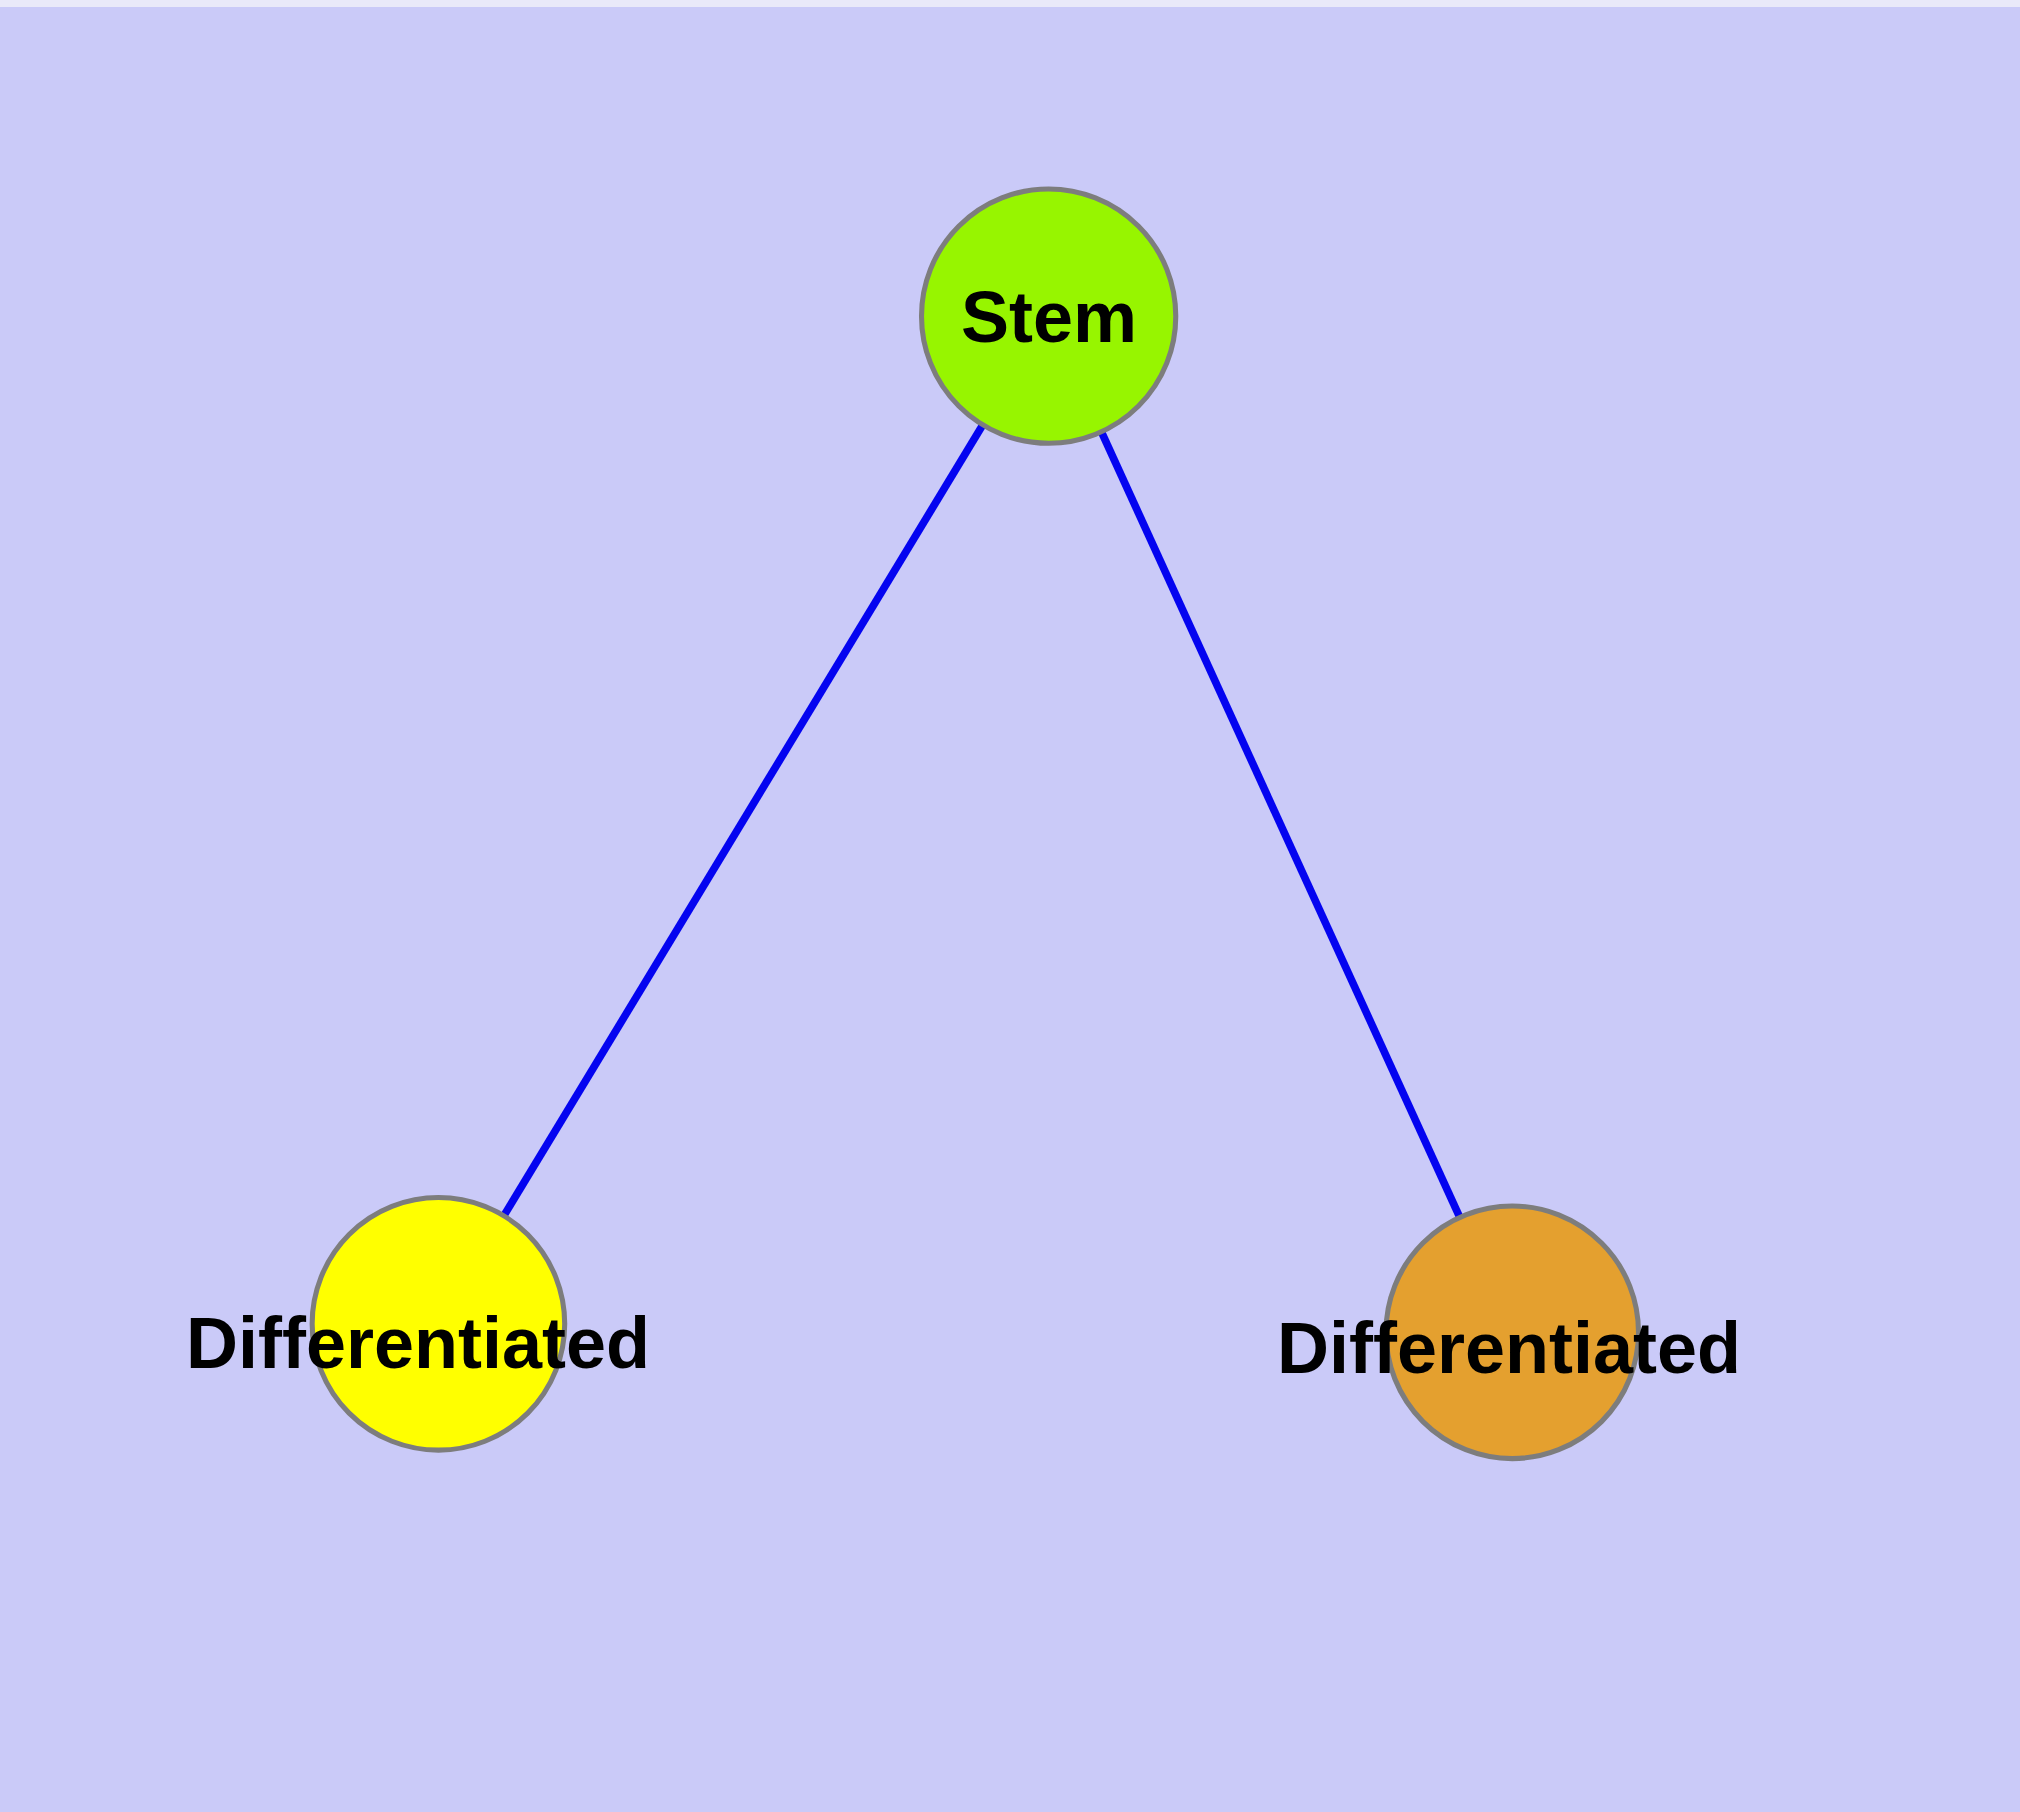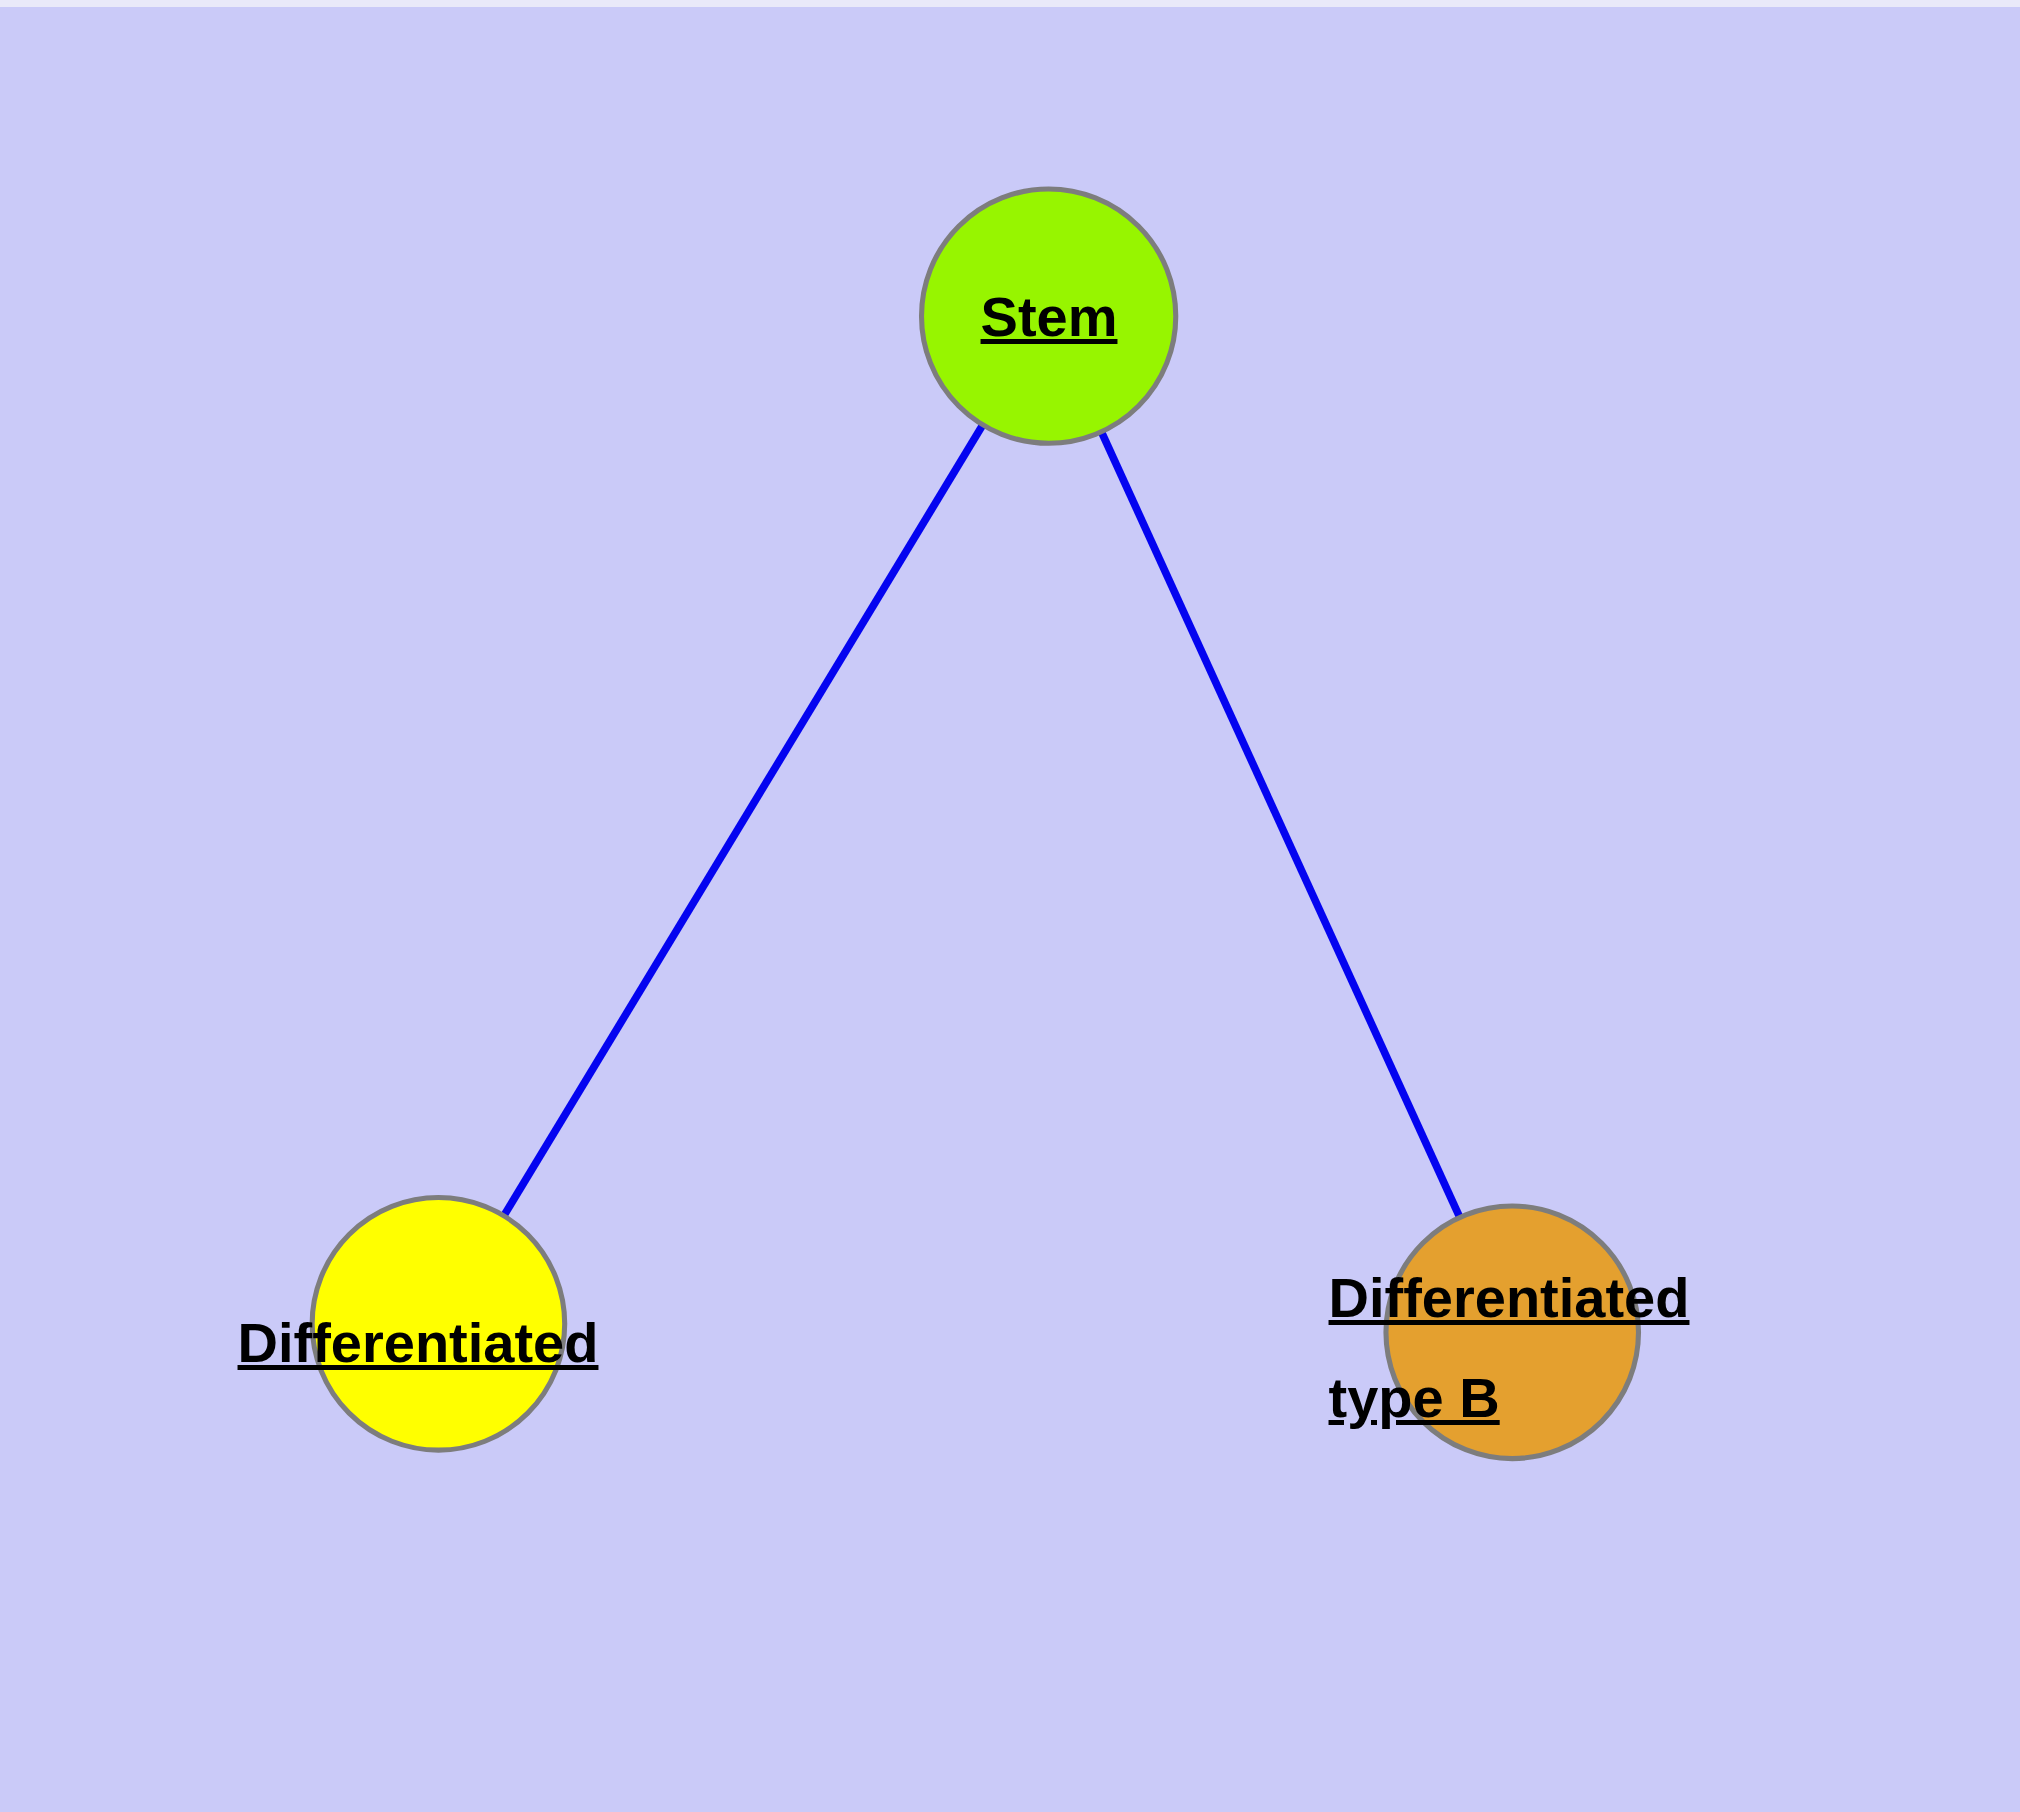--- a/index.html
+++ b/index.html
@@ -26,28 +26,27 @@
   svg.graph {
     position: absolute;
     left: 0;
     top: 0;
     z-index: 1;
   }
   .node-label {
     position: absolute;
     transform: translate(-50%, -50%);
     z-index: 2;
-    text-align: left;
+    text-align: center;
     color: #000000;
     font-weight: bold;
-    font-size: 56px;
+    font-size: 72px;
     line-height: 100px;
     white-space: nowrap;
     letter-spacing: 0px;
-    text-decoration: underline;
   }
   .node-label span {
     display: block;
   }
 </style>
 </head>
 <body>
 
 <div class="stage" style="background: rgb(202, 202, 248); width: 2021px; height: 1812px;">
   <div class="top-strip" style="background: rgb(233, 233, 249);"></div>
@@ -63,16 +62,15 @@
   <div class="node-label" style="left: 1049px; top: 317px;">
     <span>Stem</span>
   </div>
 
   <div class="node-label" style="left: 418px; top: 1343px;">
     <span>Differentiated</span>
   </div>
 
   <div class="node-label" style="left: 1509px; top: 1348px;">
     <span>Differentiated</span>
-    <span>type B</span>
   </div>
 </div>
 
 
 </body></html>

